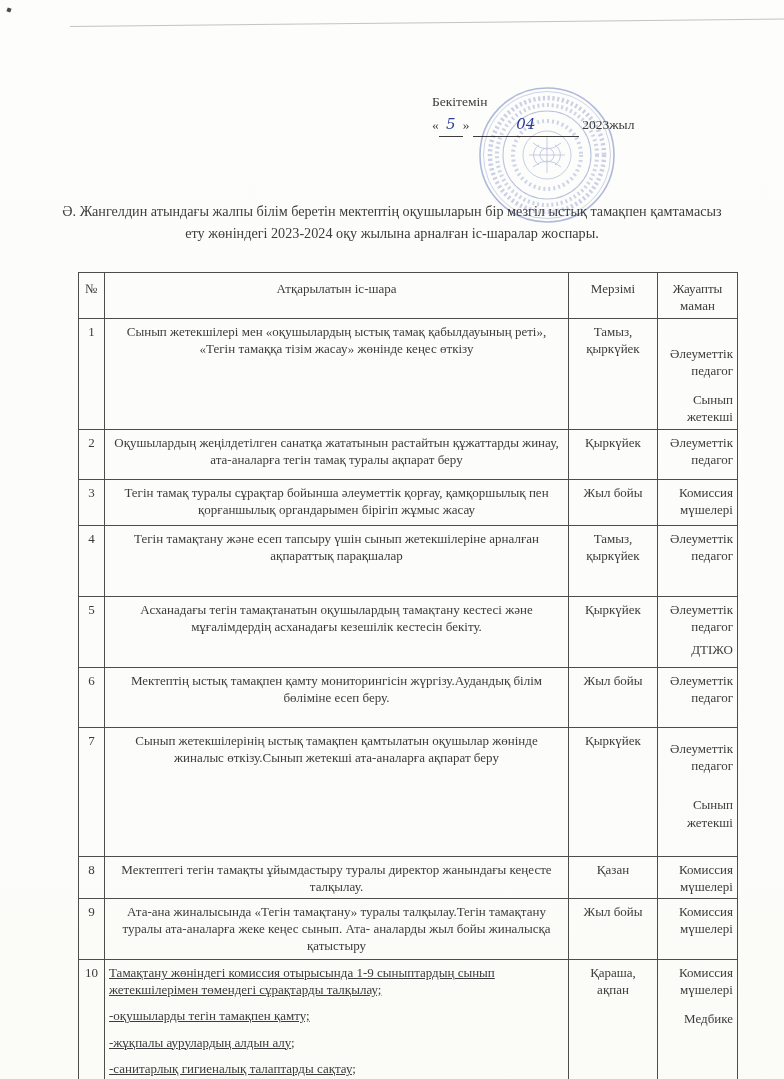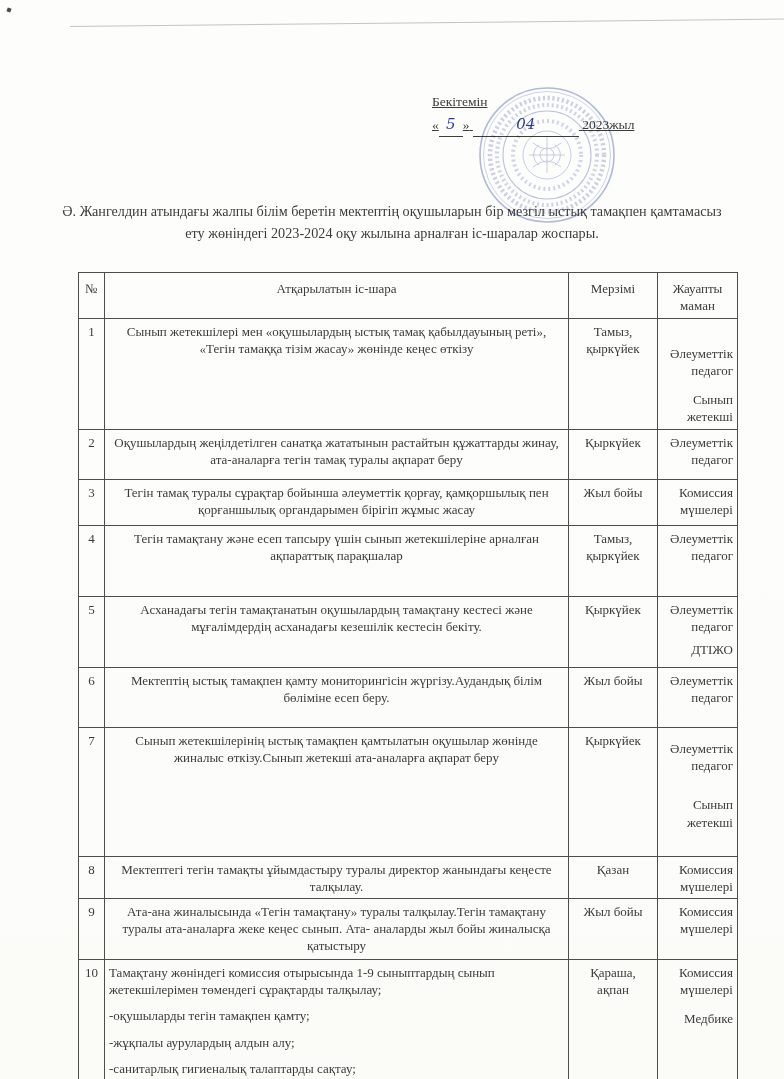--- a/index.html
+++ b/index.html
@@ -7,21 +7,21 @@
     position:relative;width:784px;height:1079px;margin:0 auto;
     background:linear-gradient(180deg,#fdfdfc 0%,#fcfcfa 60%,#fbfbf8 100%);
     font-family:"Liberation Serif","DejaVu Serif",serif;
     color:#3c3c3c;overflow:hidden;
   }
   
   .scan-line{position:absolute;left:70px;top:26px;width:716px;height:1px;
     background:rgba(135,125,112,0.45);transform:rotate(-0.6deg);transform-origin:left center;}
   .scan-speck{position:absolute;left:7px;top:8px;width:4px;height:4px;background:#4a4a4a;transform:rotate(20deg);}
   
-  .approval{position:absolute;left:432px;top:90px;width:330px;font-size:13.5px;line-height:23px;z-index:2;text-decoration:underline;}
+  .approval{position:absolute;left:432px;top:90px;width:330px;font-size:13.5px;line-height:23px;z-index:2;}
   .apr-row{white-space:nowrap;}
   .blank{display:inline-block;border-bottom:1px solid #3d3d3d;text-align:center;vertical-align:baseline;}
   .sig-blank{width:88px;position:relative;}
   .day-blank{width:24px;}
   .month-blank{width:106px;}
   .hand{font-style:italic;color:#2e3d9a;font-size:15px;font-family:"DejaVu Serif",serif;}
   .signature-svg{position:absolute;left:-6px;bottom:-7px;overflow:visible;z-index:3;}
   
   .doc-title{position:absolute;left:52px;top:200px;width:680px;text-align:center;
     font-size:14.2px;line-height:1.55;z-index:2;}
@@ -32,21 +32,21 @@
   .plan{position:absolute;left:78px;top:272px;width:659px;border-collapse:collapse;table-layout:fixed;z-index:2;}
   .plan th,.plan td{border:1px solid #4f4d4a;vertical-align:top;padding:3px 4px;
     font-size:13px;line-height:1.32;box-sizing:border-box;font-weight:normal;}
   .c-num{width:26px;text-align:center;}
   .c-act{width:464px;text-align:center;}
   .c-act.left{text-align:left;}
   .c-term{width:89px;text-align:center;white-space:pre-line;padding-top:5px;margin-left:21px;}
   .c-resp{width:80px;text-align:right;padding-top:5px;}
   .plan thead th{height:46px;text-align:center;padding-top:7px;}
   .actline{margin-bottom:0;}
-  .c-act.left .actline{margin-bottom:9px;}
+  .c-act.left .actline{margin-bottom:9px;text-decoration:underline;}
   .c-act.left .actline:last-child{margin-bottom:0;}
   .resp-item{margin-bottom:12px;}
   .resp-item:last-child{margin-bottom:0;}
   .plan tbody td{padding-top:4px;}
   .plan tbody tr:nth-child(1) td{height:92px;}
   .plan tbody tr:nth-child(2) td{height:50px;}
   .plan tbody tr:nth-child(3) td{height:46px;}
   .plan tbody tr:nth-child(4) td{height:71px;}
   .plan tbody tr:nth-child(5) td{height:49px;}
   .plan tbody tr:nth-child(6) td{height:60px;}

